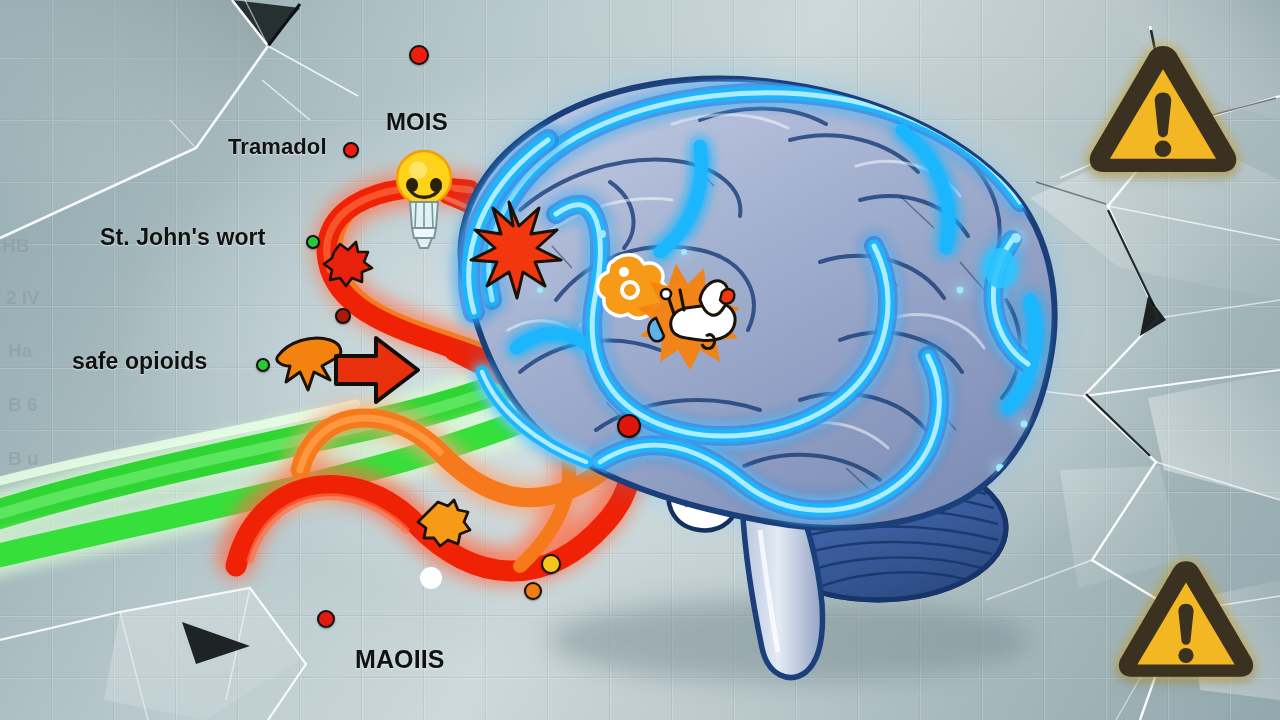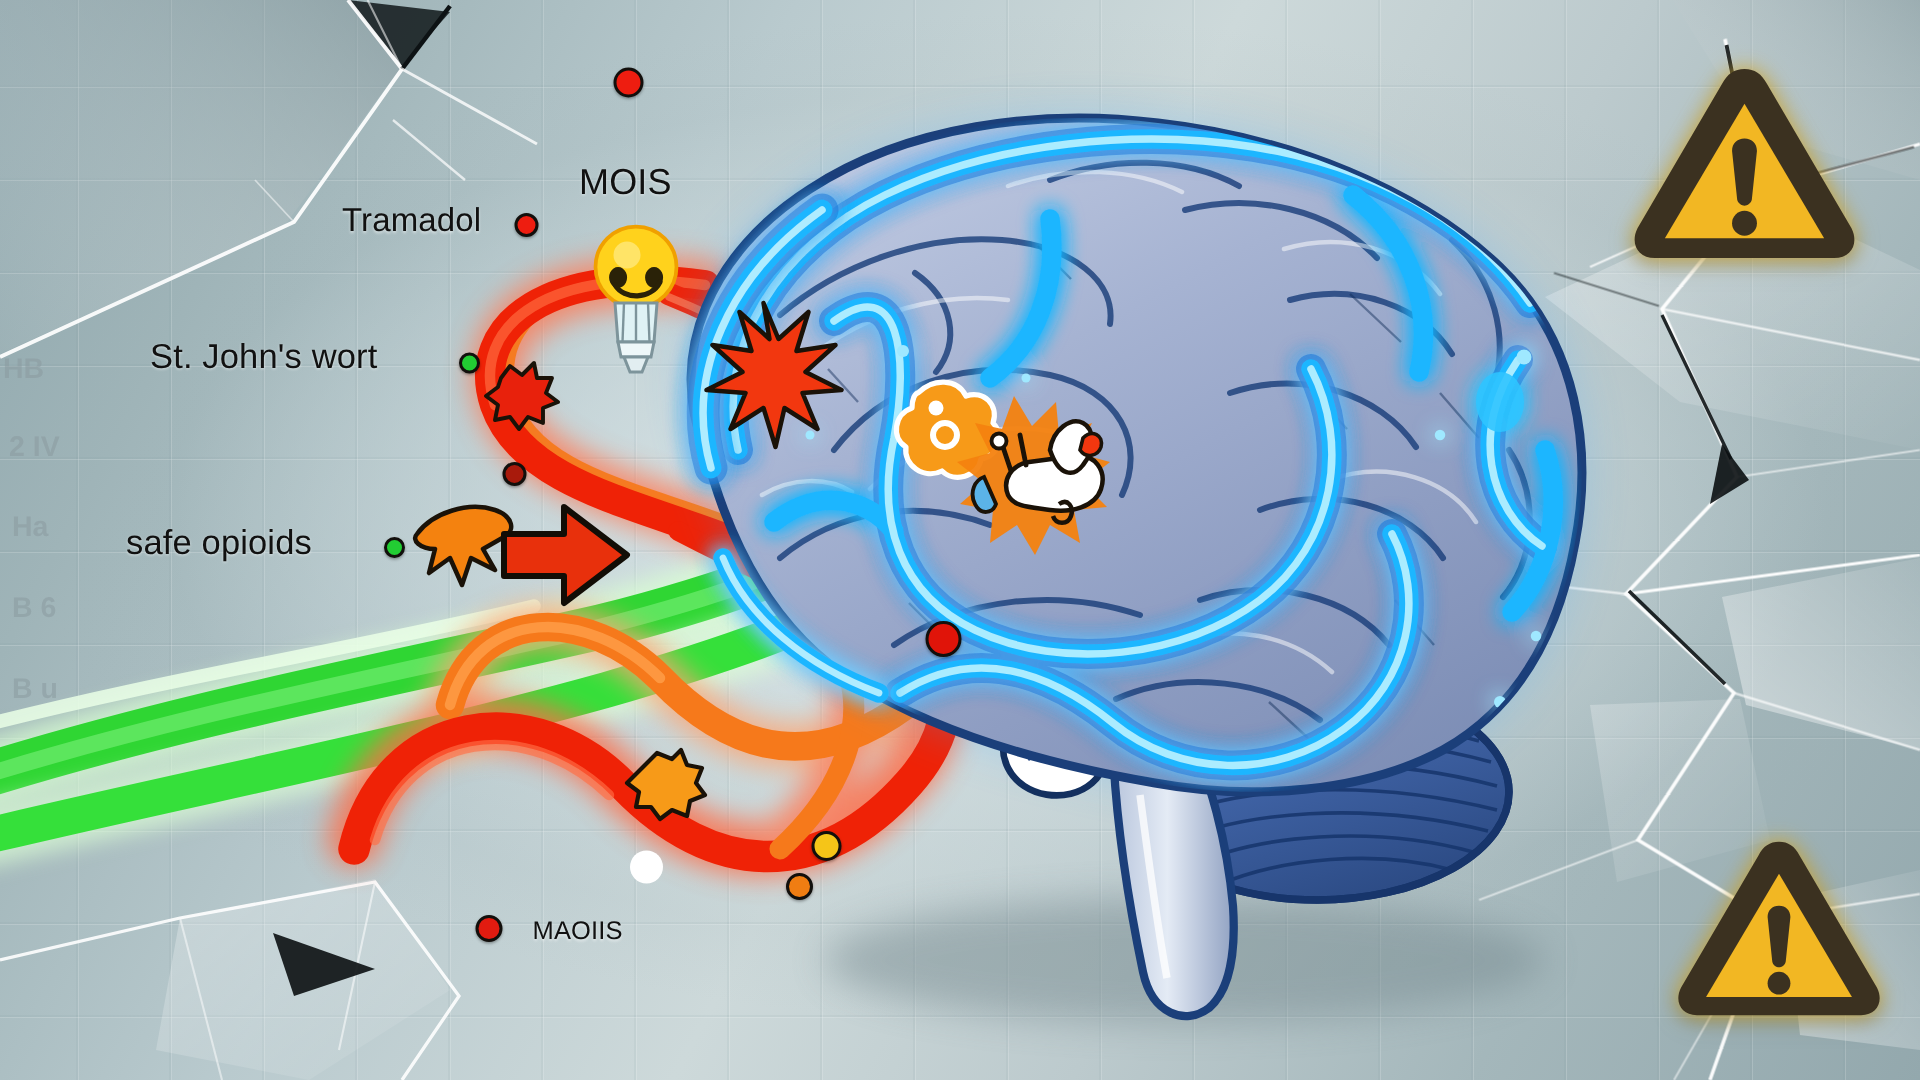--- a/index.html
+++ b/index.html
@@ -29,21 +29,21 @@
       linear-gradient(to bottom, rgba(120,145,150,0.18) 1px, transparent 1px);
     background-size:62px 62px;
     background-position:-11px -5px;
   }
 
   .layer{position:absolute;inset:0;}
   svg.layer{overflow:visible}
 
   
   .lbl{
-    position:absolute;color:#111;font-weight:400;white-space:nowrap;
+    position:absolute;color:#111;font-weight:700;white-space:nowrap;
     letter-spacing:.1px;
     text-shadow:0 1px 2px rgba(255,255,255,.55);
   }
   .dot{
     position:absolute;border-radius:50%;
     border:2.2px solid #120f0c;
     box-shadow:0 1px 2px rgba(0,0,0,.35);
   }
 
   
@@ -394,23 +394,23 @@
       <div class="dot" style="left: 617px; top: 414px; width: 20px; height: 20px; background: rgb(224, 20, 9);"></div>
       <div class="dot" style="left: 541px; top: 554px; width: 16px; height: 16px; background: rgb(245, 197, 24);"></div>
       <div class="dot" style="left: 524px; top: 582px; width: 14px; height: 14px; background: rgb(240, 125, 18);"></div>
     </div>
   <div id="labelLayer" class="layer">
       <div class="lbl" style="left: 228px; top: 134px; font-size: 22px;">Tramadol</div>
       <div class="dot" style="left: 343px; top: 142px; width: 12px; height: 12px; background: rgb(238, 29, 16);"></div>
       <div class="lbl" style="left: 386px; top: 108px; font-size: 24px;">MOIS</div>
       <div class="lbl" style="left: 100px; top: 224px; font-size: 23px;">St. John's wort</div>
       <div class="dot" style="left: 306px; top: 235px; width: 10px; height: 10px; background: rgb(34, 204, 51);"></div>
-      <div class="lbl" style="left: 72px; top: 348px; font-size: 23px; margin-left: 12px;">safe opioids</div>
+      <div class="lbl" style="left: 72px; top: 348px; font-size: 23px;">safe opioids</div>
       <div class="dot" style="left: 256px; top: 358px; width: 10px; height: 10px; background: rgb(34, 204, 51);"></div>
-      <div class="lbl" style="left: 355px; top: 611px; font-size: 17px;">MAOIIS</div>
+      <div class="lbl" style="left: 355px; top: 645px; font-size: 25px;">MAOIIS</div>
       <div class="dot" style="left: 317px; top: 610px; width: 14px; height: 14px; background: rgb(226, 27, 16);"></div>
     </div>
   <div id="warnLayer" class="layer">
       <div class="warn" style="left: 1080px; top: 36px; width: 166px; height: 146px;"><svg width="166" height="146" viewBox="0 0 100 88">
           <path d="M50,6 C54,6 57,8 59,12 L93,70 C96,76 93,82 86,82 L14,82 C7,82 4,76 7,70 L41,12 C43,8 46,6 50,6 Z" fill="#3b3120"></path>
           <path d="M50,20 L82,74 L18,74 Z" fill="#f2b723"></path>
           <path d="M50,34 C53,34 55,36 55,39 L53,58 C53,60 51,61 50,61 C49,61 47,60 47,58 L45,39 C45,36 47,34 50,34 Z" fill="#3b3120"></path>
           <circle cx="50" cy="68" r="5" fill="#3b3120"></circle>
         </svg></div>
       <div class="warn" style="left: 1110px; top: 552px; width: 152px; height: 134px;"><svg width="152" height="134" viewBox="0 0 100 88">

